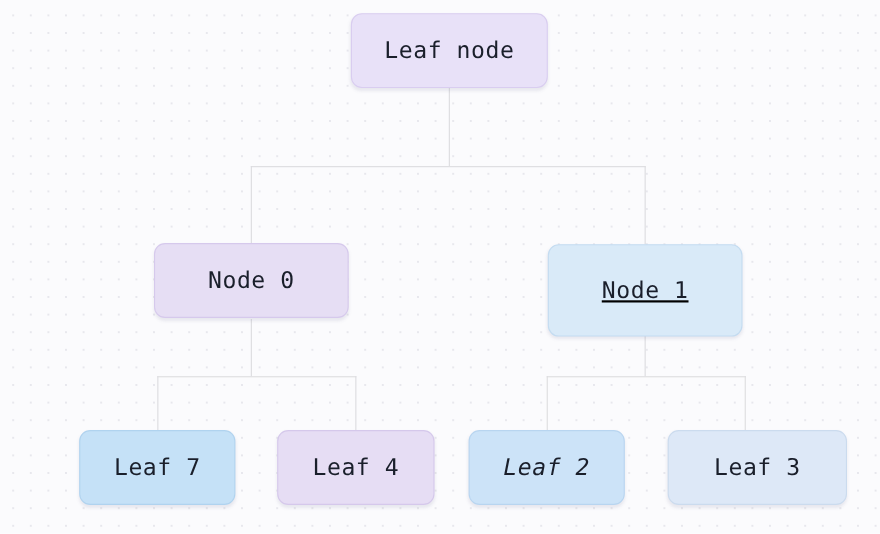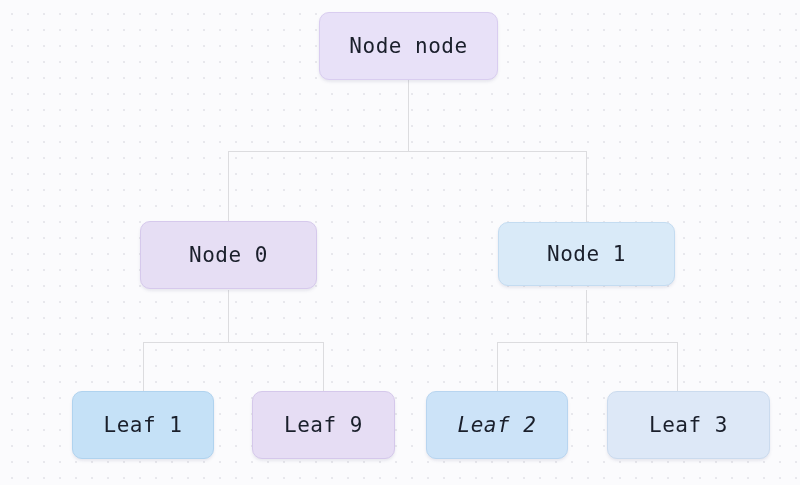--- a/index.html
+++ b/index.html
@@ -56,37 +56,37 @@
   <div class="edge h" style="left: 143px; top: 342px; width: 181px; background-color: rgb(220, 220, 223);"></div>
   <div class="edge v" style="left: 143px; top: 342px; height: 49px; background-color: rgb(220, 220, 223);"></div>
   <div class="edge v" style="left: 323px; top: 342px; height: 49px; background-color: rgb(220, 220, 223);"></div>
 
   <div class="edge v" style="left: 586px; top: 290px; height: 52px; background-color: rgb(220, 220, 223);"></div>
   <div class="edge h" style="left: 497px; top: 342px; width: 181px; background-color: rgb(220, 220, 223);"></div>
   <div class="edge v" style="left: 497px; top: 342px; height: 49px; background-color: rgb(220, 220, 223);"></div>
   <div class="edge v" style="left: 677px; top: 342px; height: 49px; background-color: rgb(220, 220, 223);"></div>
 
   <div class="node" style="left: 319px; top: 12px; width: 179px; height: 68px; background-color: rgb(232, 225, 248); border-color: rgb(217, 205, 240);">
-    <span class="label">Node node</span>
+    <span class="label">Leaf node</span>
   </div>
 
   <div class="node" style="left: 140px; top: 221px; width: 177px; height: 68px; background-color: rgb(230, 222, 244); border-color: rgb(214, 201, 236);">
     <span class="label">Node 0</span>
   </div>
 
-  <div class="node" style="left: 498px; top: 222px; width: 177px; height: 64px; background-color: rgb(217, 234, 248); border-color: rgb(196, 220, 241);">
+  <div class="node" style="left: 498px; top: 222px; width: 177px; height: 84px; background-color: rgb(217, 234, 248); border-color: rgb(196, 220, 241); text-decoration: underline;">
     <span class="label">Node 1</span>
   </div>
 
   <div class="node" style="left: 72px; top: 391px; width: 142px; height: 68px; background-color: rgb(197, 225, 247); border-color: rgb(176, 211, 239);">
-    <span class="label">Leaf 1</span>
+    <span class="label">Leaf 7</span>
   </div>
 
   <div class="node" style="left: 252px; top: 391px; width: 143px; height: 68px; background-color: rgb(230, 221, 244); border-color: rgb(213, 200, 235);">
-    <span class="label">Leaf 9</span>
+    <span class="label">Leaf 4</span>
   </div>
 
   <div class="node" style="left: 426px; top: 391px; width: 142px; height: 68px; background-color: rgb(204, 227, 248); border-color: rgb(184, 213, 240); font-style: italic;">
     <span class="label">Leaf 2</span>
   </div>
 
   <div class="node" style="left: 607px; top: 391px; width: 163px; height: 68px; background-color: rgb(221, 232, 247); border-color: rgb(203, 219, 238);">
     <span class="label">Leaf 3</span>
   </div>
 

